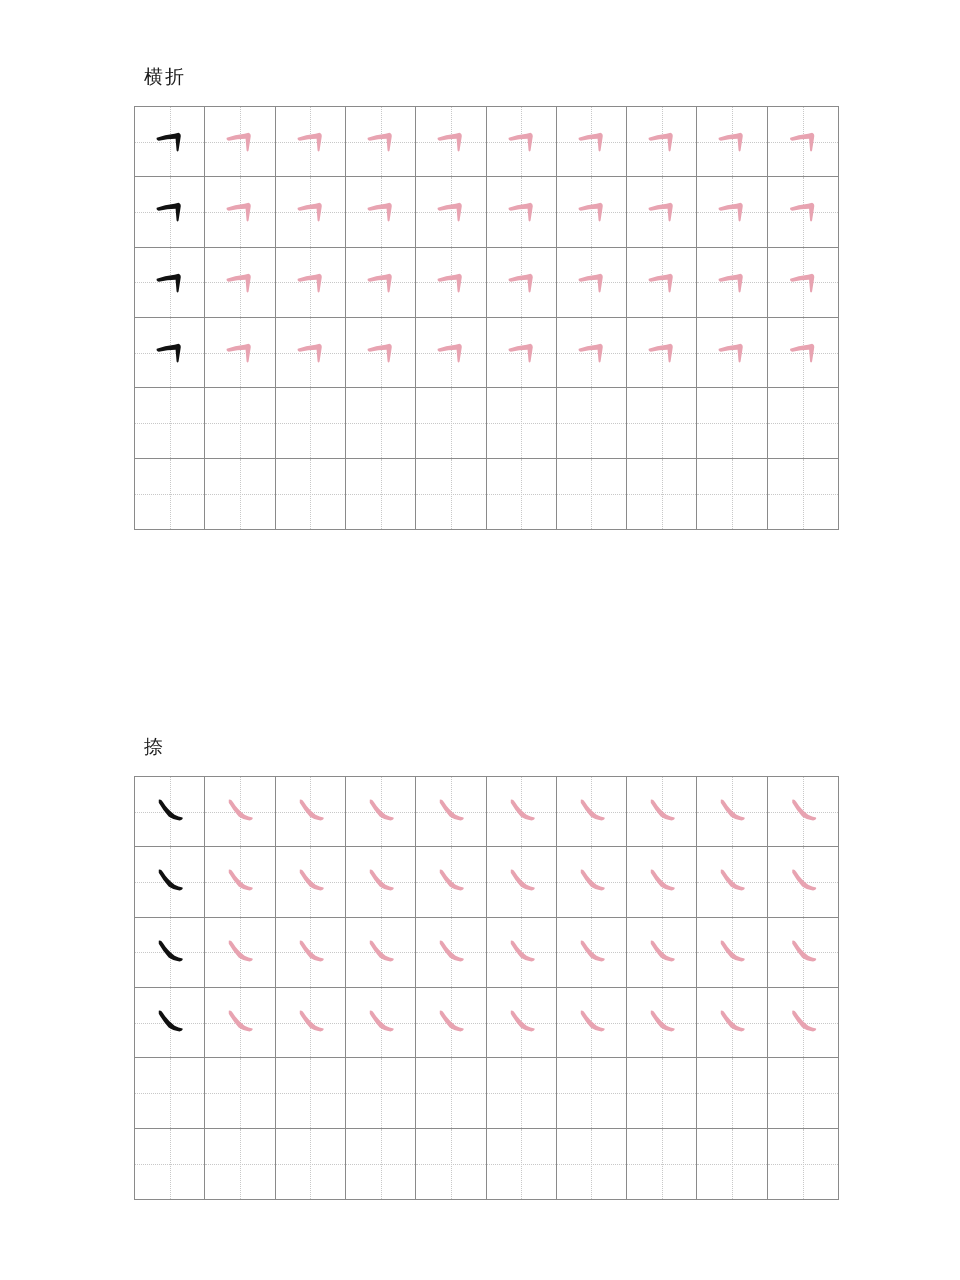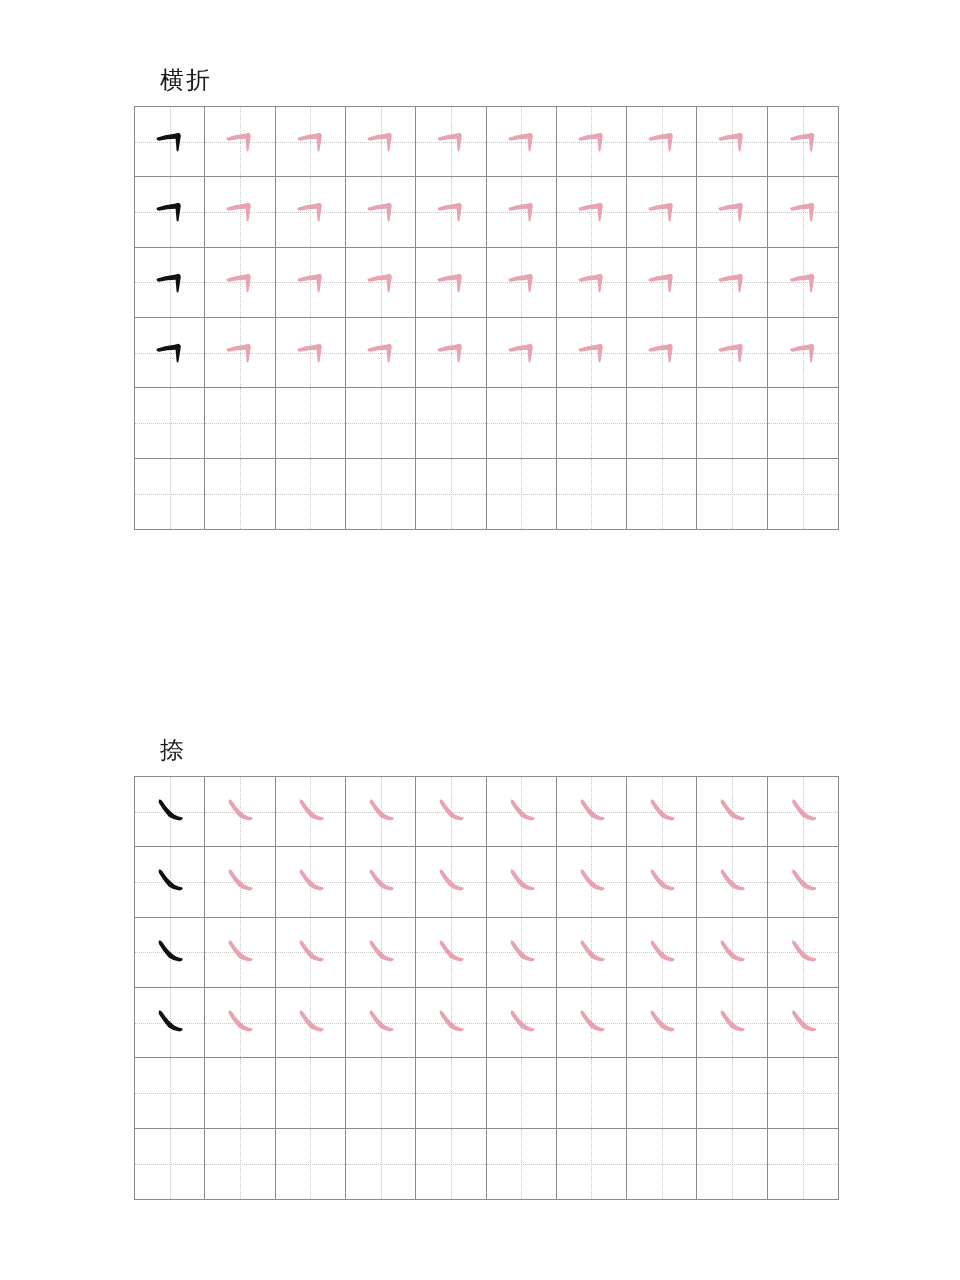--- a/index.html
+++ b/index.html
@@ -1,17 +1,17 @@
 <!DOCTYPE html>
 <html><head>
 <meta charset="utf-8">
 <style>
   html, body { margin:0; padding:0; background:#ffffff; }
   body { width:960px; height:1280px; position:relative; overflow:hidden; font-family:"DejaVu Serif", serif; }
-  .section-title { position:absolute; left:160px; font-size:24px; color:#1a1a1a; letter-spacing:2px; }
+  .section-title { position:absolute; left:144px; font-size:19px; color:#1a1a1a; letter-spacing:2px; }
   .grid { position:absolute; left:134px; width:705px; height:424px; border:1.5px solid #8a8a8a; box-sizing:border-box; display:grid; grid-template-columns:repeat(10, 1fr); grid-template-rows:repeat(6, 1fr); }
   .cell { position:relative; border-right:1.5px solid #8a8a8a; border-bottom:1.5px solid #8a8a8a; box-sizing:border-box; }
   .cell.lastcol { border-right:none; }
   .cell.lastrow { border-bottom:none; }
   .cell::before { content:""; position:absolute; left:0; right:0; top:50%; border-top:1.5px dotted #c8c8c8; }
   .cell::after { content:""; position:absolute; top:0; bottom:0; left:50%; border-left:1.5px dotted #c8c8c8; }
   .stroke { position:absolute; left:0; top:0; width:100%; height:100%; z-index:1; }
 </style>
 </head>
 <body>

